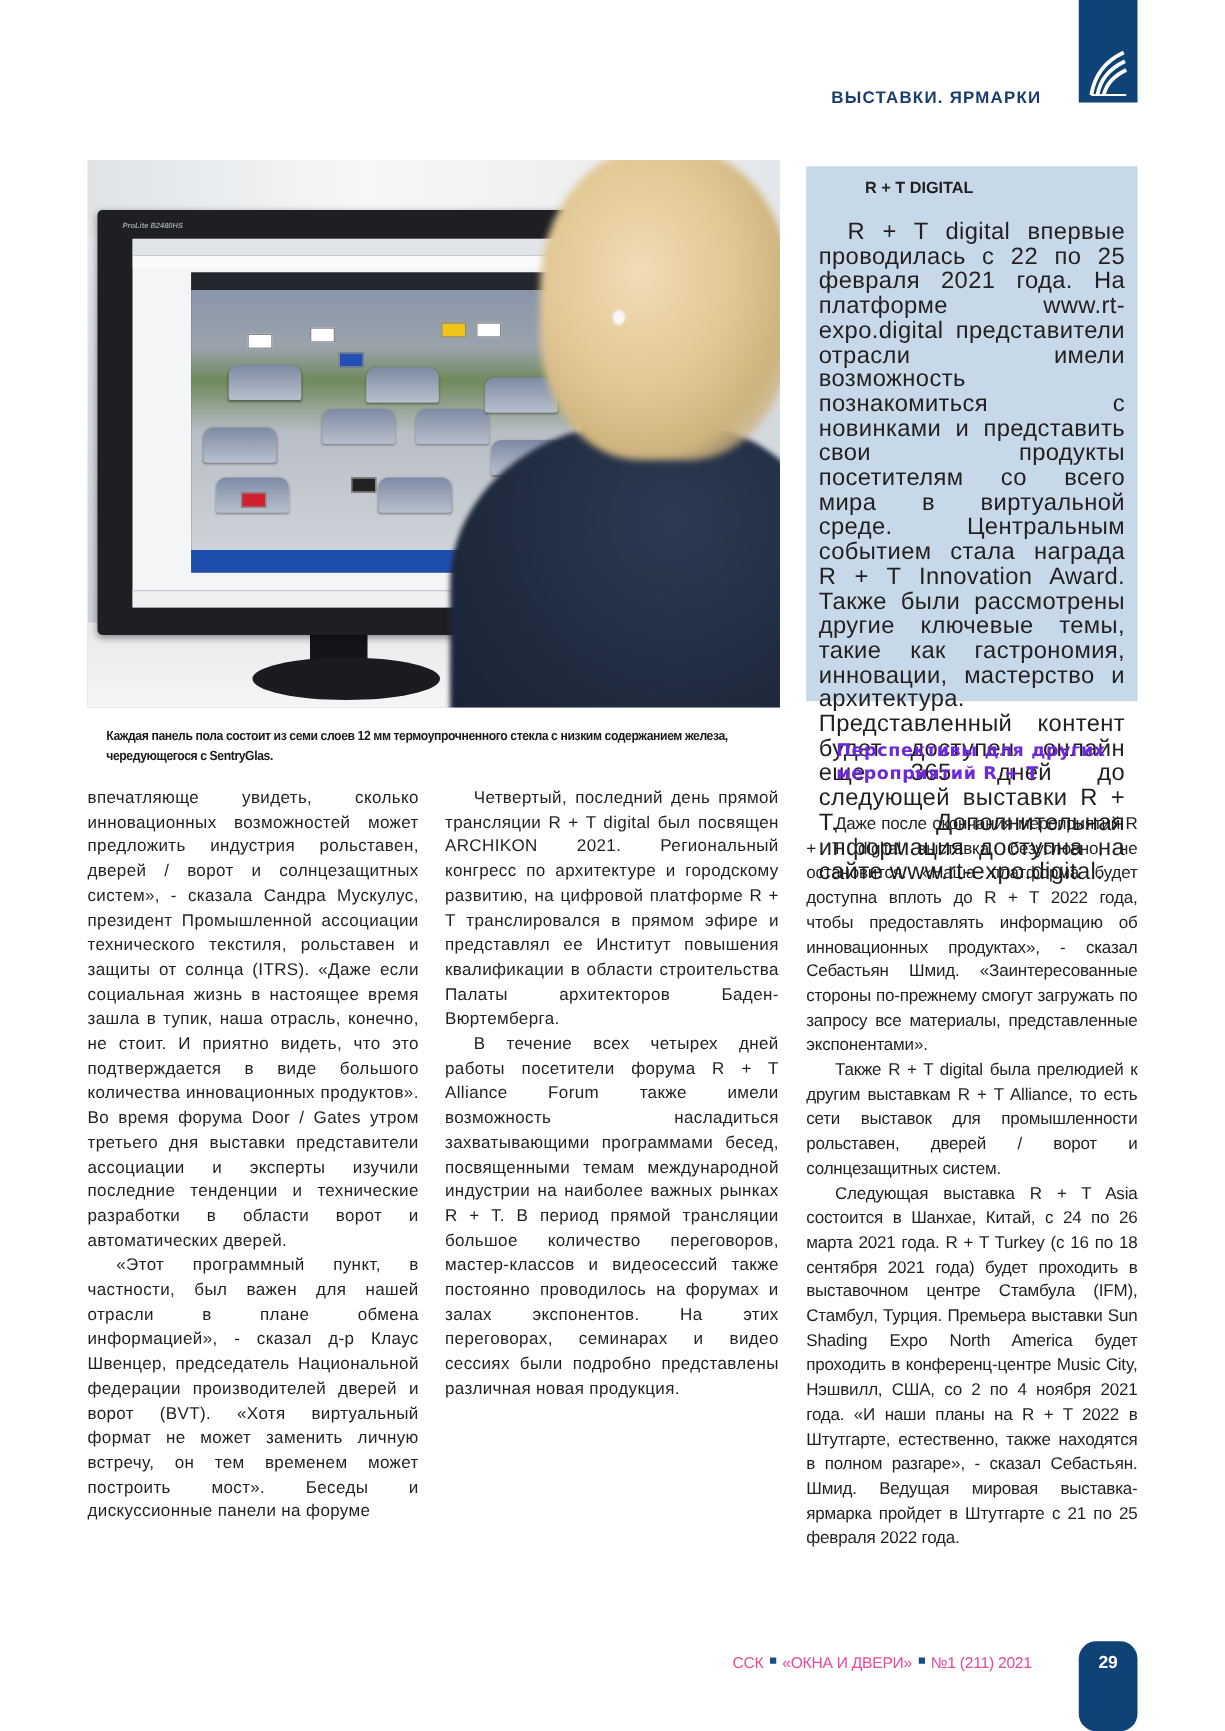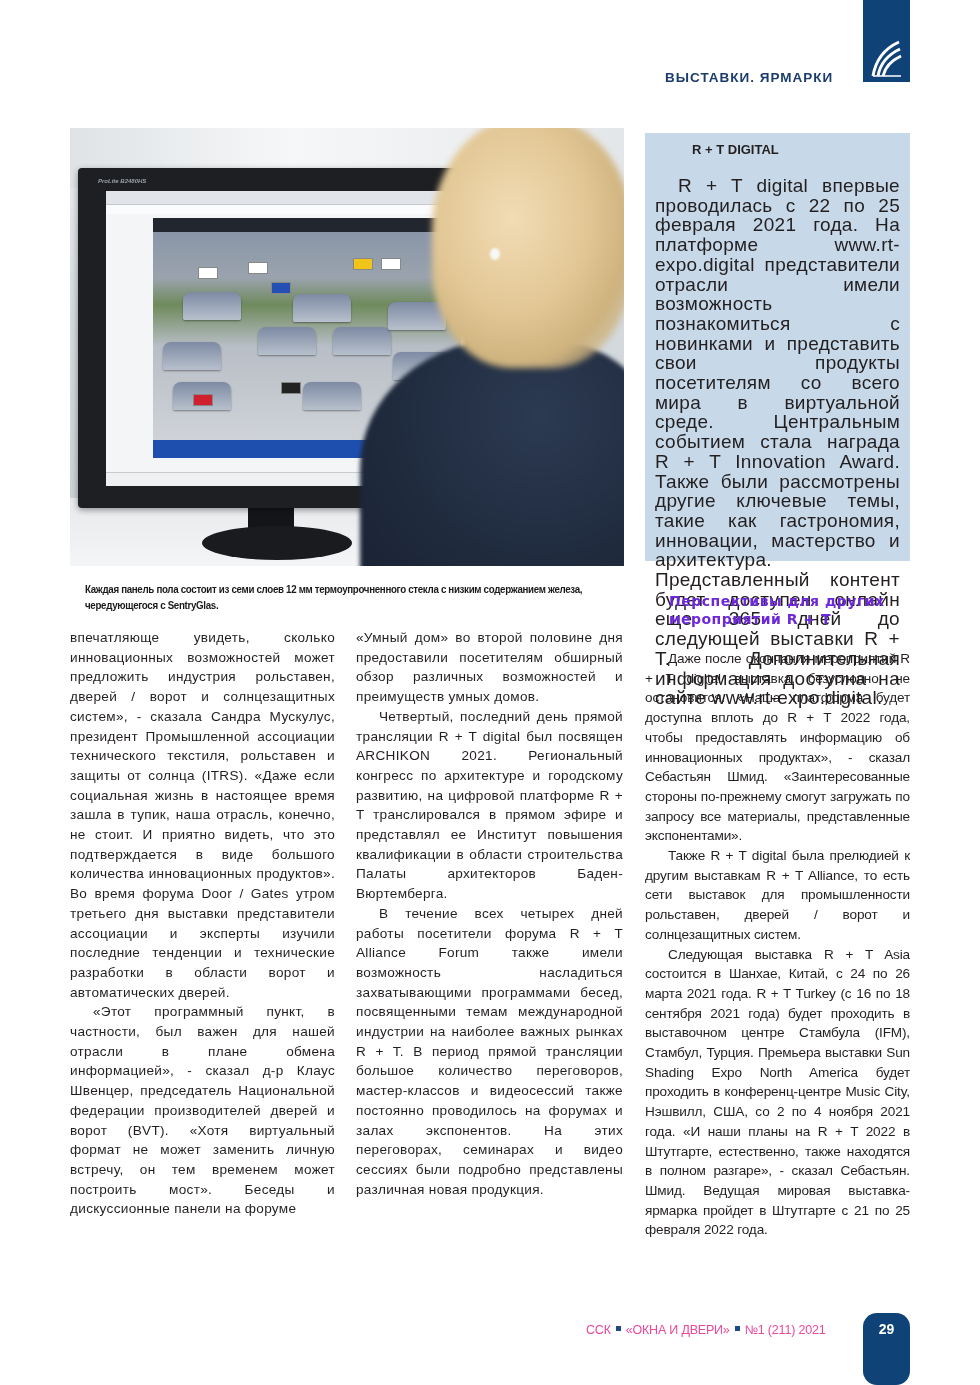--- a/index.html
+++ b/index.html
@@ -130,21 +130,20 @@
   <div>Перспективы для других</div>
   <div>мероприятий R + T</div>
 </div>
 
 <div class="col col1">
   <p>впечатляюще увидеть, сколько инновационных возможностей может предложить индустрия рольставен, дверей / ворот и солнцезащитных систем», - сказала Сандра Мускулус, президент Промышленной ассоциации технического текстиля, рольставен и защиты от солнца (ITRS). «Даже если социальная жизнь в настоящее время зашла в тупик, наша отрасль, конечно, не стоит. И приятно видеть, что это подтверждается в виде большого количества инновационных продуктов». Во время форума Door / Gates утром третьего дня выставки представители ассоциации и эксперты изучили последние тенденции и технические разработки в области ворот и автоматических дверей.</p>
   <p class="ind">«Этот программный пункт, в частности, был важен для нашей отрасли в плане обмена информацией», - сказал д-р Клаус Швенцер, председатель Национальной федерации производителей дверей и ворот (BVT). «Хотя виртуальный формат не может заменить личную встречу, он тем временем может построить мост». Беседы и дискуссионные панели на форуме</p>
 </div>
 
 <div class="col col2">
-  <p>«Умный дом» во второй половине дня предоставили посетителям обширный обзор различных возможностей и преимуществ умных домов.</p>
   <p class="ind">Четвертый, последний день прямой трансляции R + T digital был посвящен ARCHIKON 2021. Региональный конгресс по архитектуре и городскому развитию, на цифровой платформе R + T транслировался в прямом эфире и представлял ее Институт повышения квалификации в области строительства Палаты архитекторов Баден-Вюртемберга.</p>
   <p class="ind">В течение всех четырех дней работы посетители форума R + T Alliance Forum также имели возможность насладиться захватывающими программами бесед, посвященными темам международной индустрии на наиболее важных рынках R + T. В период прямой трансляции большое количество переговоров, мастер-классов и видеосессий также постоянно проводилось на форумах и залах экспонентов. На этих переговорах, семинарах и видео сессиях были подробно представлены различная новая продукция.</p>
 </div>
 
 <div class="col col3">
   <p class="ind">Даже после окончания мероприятий R + T digital выставка, безусловно, не остановится. «Наша платформа будет доступна вплоть до R + T 2022 года, чтобы предоставлять информацию об инновационных продуктах», - сказал Себастьян Шмид. «Заинтересованные стороны по-прежнему смогут загружать по запросу все материалы, представленные экспонентами».</p>
   <p class="ind">Также R + T digital была прелюдией к другим выставкам R + T Alliance, то есть сети выставок для промышленности рольставен, дверей / ворот и солнцезащитных систем.</p>
   <p class="ind">Следующая выставка R + T Asia состоится в Шанхае, Китай, с 24 по 26 марта 2021 года. R + T Turkey (с 16 по 18 сентября 2021 года) будет проходить в выставочном центре Стамбула (IFM), Стамбул, Турция. Премьера выставки Sun Shading Expo North America будет проходить в конференц-центре Music City, Нэшвилл, США, со 2 по 4 ноября 2021 года. «И наши планы на R + T 2022 в Штутгарте, естественно, также находятся в полном разгаре», - сказал Себастьян. Шмид. Ведущая мировая выставка-ярмарка пройдет в Штутгарте с 21 по 25 февраля 2022 года.</p>
 </div>
 

